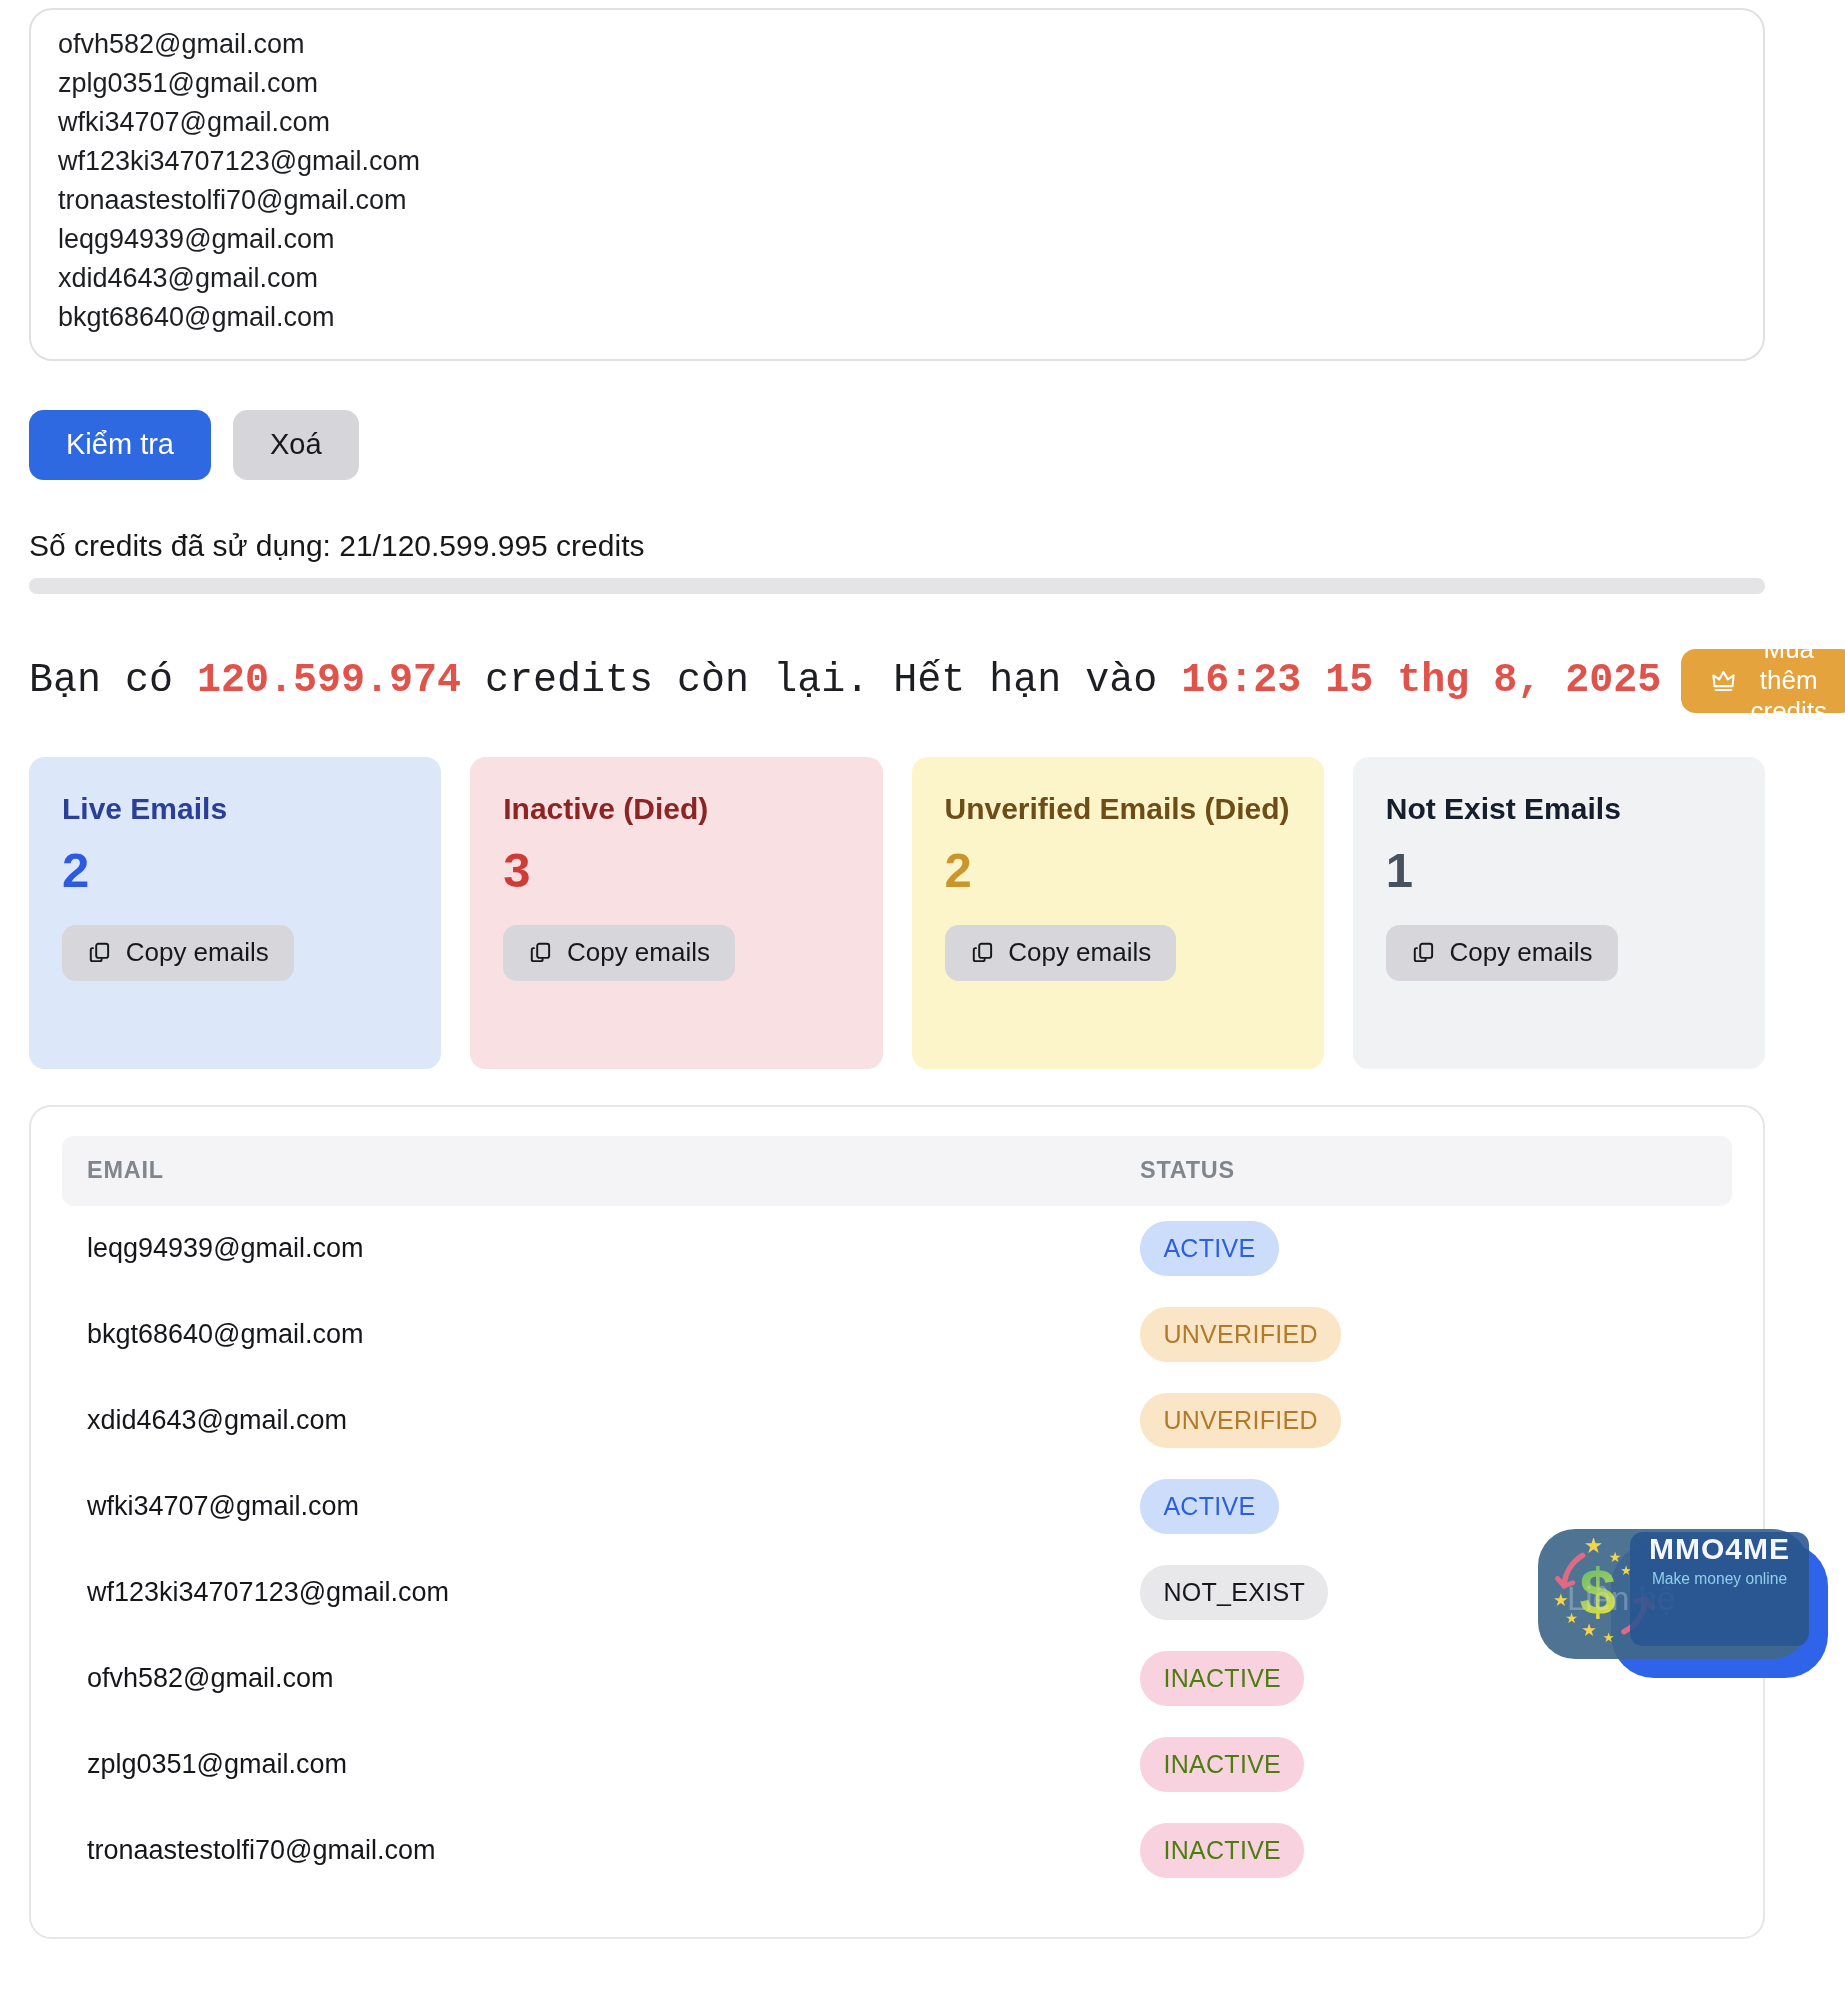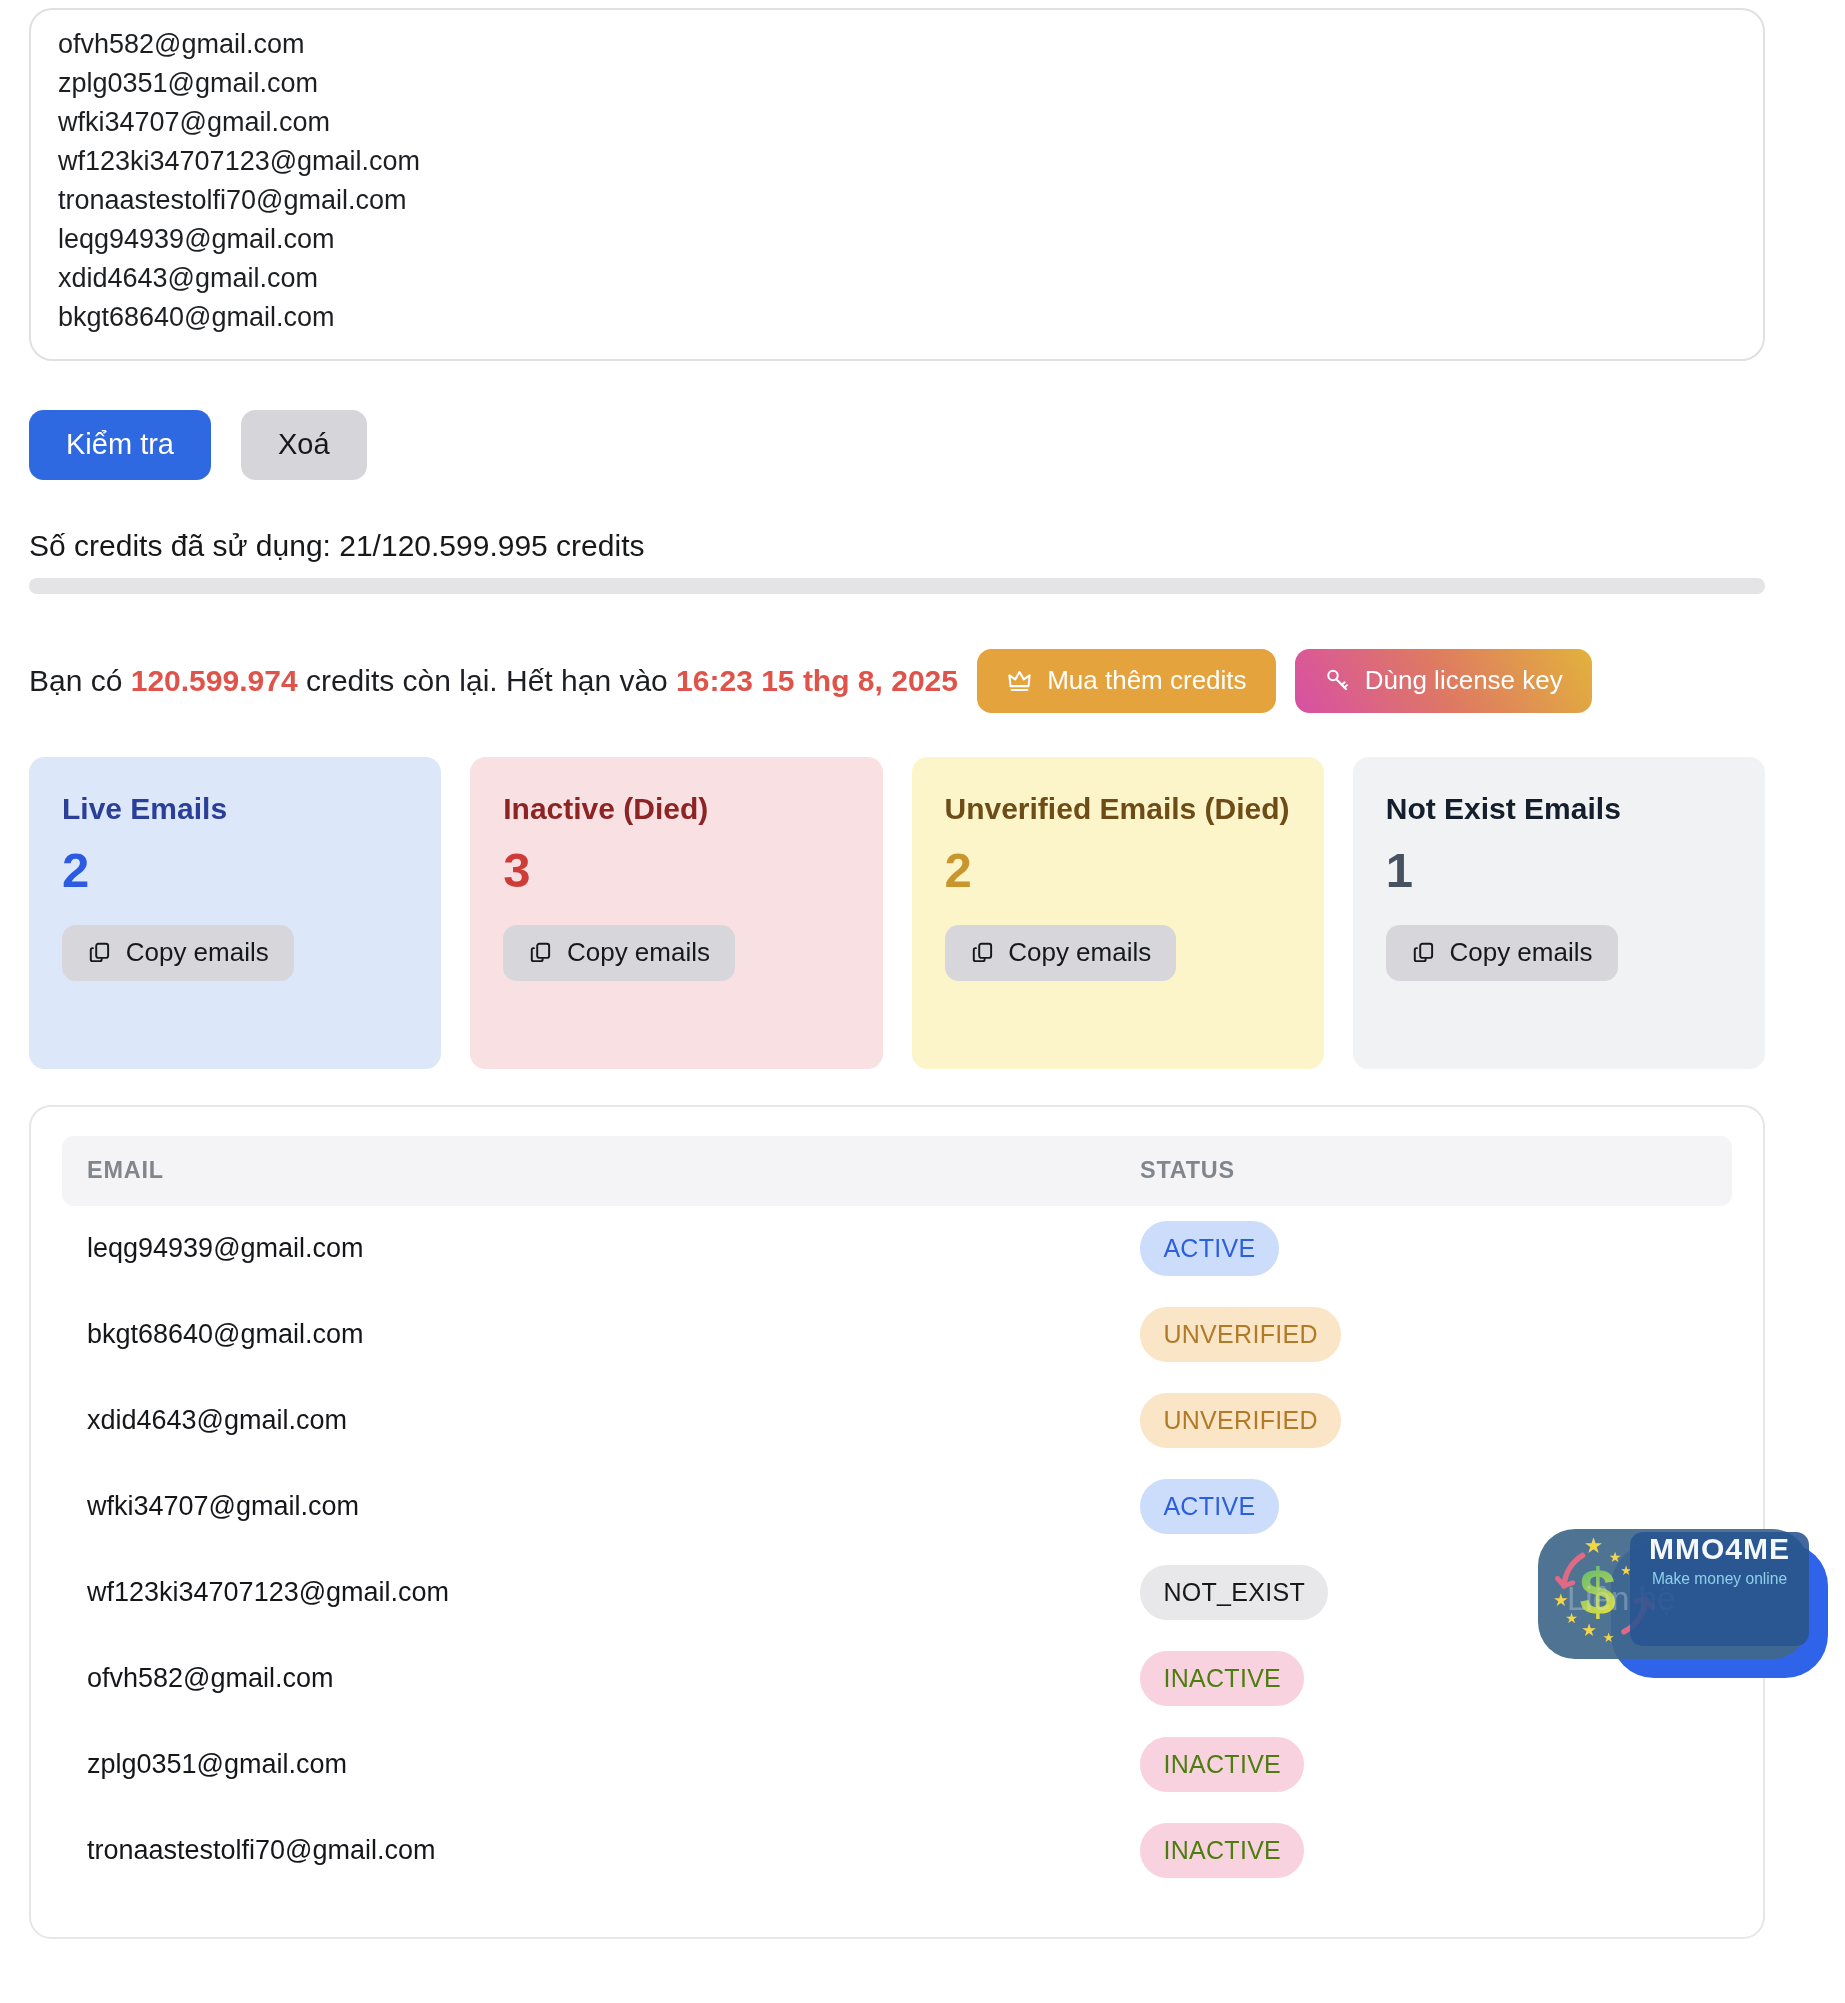--- a/index.html
+++ b/index.html
@@ -9,35 +9,35 @@
   .content { padding:7.8px 0 0 29px; width:1765px; }
 
   
   .email-input {
     width:1736px; height:353px; border:2px solid #dfe0e4; border-radius:23.4px;
     padding:15.6px 27px; font-family:inherit; font-size:27px; line-height:39px;
     color:#1c1e21; resize:none; outline:none; background:#fff; display:block;
   }
 
   
-  .btn-row { margin-top:49px; display:flex; gap:30px; }
+  .btn-row { margin-top:49px; display:flex; gap:22px; }
   .btn { border:none; cursor:pointer; font-family:inherit; font-size:29px;
          height:70px; border-radius:14.6px; padding:0 37px; display:inline-flex;
          align-items:center; justify-content:center; }
   .btn-primary { background:#2f69e2; color:#ffffff; }
   .btn-muted   { background:#d6d6da; color:#17181a; }
 
   
   .usage-heading { margin-top:49px; font-size:30px; font-weight:normal; color:#17181a; }
   .progress-track { margin-top:15.6px; width:1736px; height:15.6px; border-radius:7.8px;
                     background:#e4e4e7; }
 
   
   .balance-row { margin-top:55px; display:flex; align-items:center; gap:19.5px; width:1736px; }
-  .balance-text { font-size:30px; color:#1c1e21; white-space:nowrap; }
+  .balance-text { font-size:40px; color:#1c1e21; white-space:nowrap;font-family:Liberation Mono, monospace; }
   .hl-red { color:#e0534b; font-weight:bold; }
   .pill-btn { border:none; cursor:pointer; font-family:inherit; font-size:26px;
               color:#fff; height:64px; border-radius:14.6px; padding:0 29px;
               display:inline-flex; align-items:center; gap:13.7px; }
   .pill-buy { background:#e5a33e; }
   .pill-license { background:linear-gradient(60deg,#d84fa5 0%,#de7a62 50%,#e2b23c 100%); }
   .pill-btn svg { display:block; }
 
   
   .cards { margin-top:44px; display:grid; grid-template-columns:repeat(4,1fr);

